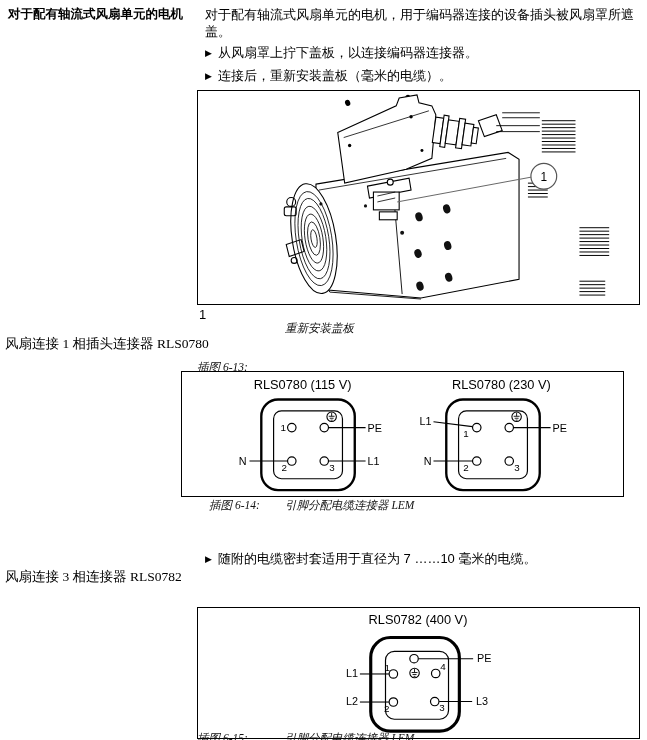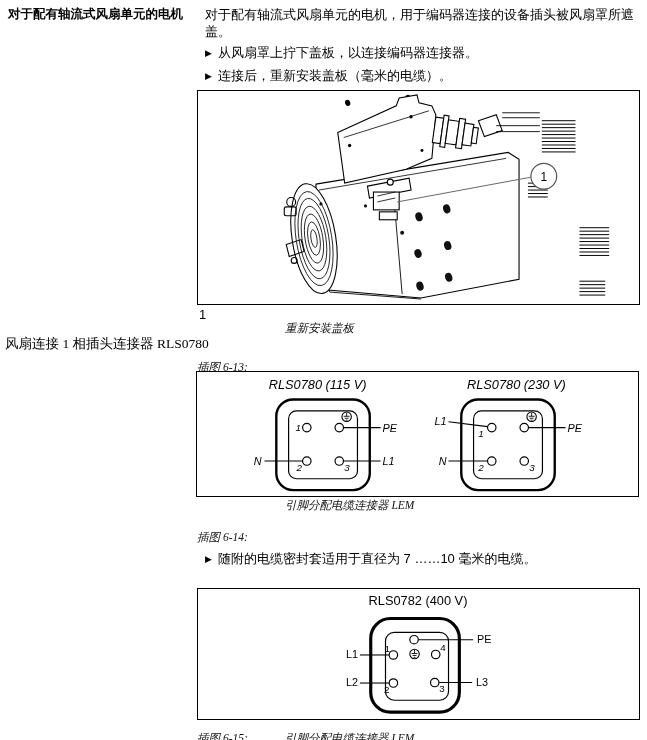--- a/index.html
+++ b/index.html
@@ -7,27 +7,27 @@
         font-family:"Liberation Sans",sans-serif;color:#000;}
   .abs{position:absolute;}
   .sidenote{left:8px;top:6px;width:184px;font-size:12.5px;font-weight:bold;line-height:17px;}
   .body-text{font-size:13px;line-height:17px;margin-left:8px;}
   .para1{left:197px;top:6px;width:448px;}
   .para2{left:197px;top:513px;width:450px;}
   .bullet-row{left:197px;display:flex;align-items:flex-start;}
   .marker{font-size:9px;line-height:17px;margin-right:6px;flex:none;transform:translateY(1px);}
   .figbox{border:1px solid #000;background:#fff;}
   .fig1{left:197px;top:90px;width:441px;height:213px;}
-  .fig2{left:196px;top:371px;width:441px;height:124px;font-style:italic;}
-  .fig3{left:197px;top:588px;width:441px;height:130px;}
+  .fig2{left:181px;top:371px;width:441px;height:124px;}
+  .fig3{left:197px;top:607px;width:441px;height:130px;}
   .legend-key{left:199px;top:307px;font-size:13px;}
   .legend-text{left:281px;top:307px;font-size:13px;}
   .caption{font-family:"Liberation Serif",serif;font-style:italic;font-size:11.5px;color:#111;}
   .cap1l{left:197px;top:321px;margin-top:39px;}  .cap1t{left:285px;top:321px;}
-  .cap2l{left:197px;top:498px;margin-top:32px;}  .cap2t{left:285px;top:498px;}
+  .cap2l{left:209px;top:498px;}  .cap2t{left:285px;top:498px;}
   .cap3l{left:197px;top:731px;}  .cap3t{left:285px;top:731px;}
   .heading{font-family:"Liberation Serif",serif;font-weight:normal;font-size:13.5px;}
   .h1{left:5px;top:335px;} .h2{left:5px;top:568px;}
   svg{display:block;}
   svg text{font-family:"Liberation Sans",sans-serif;fill:#000;}
   .contitle{font-size:13px;}
   .pinlbl{font-size:11px;}
   .pinnum{font-size:10px;}
 </style>
 </head>
@@ -237,20 +237,21 @@
     </svg>
   </div>
   <div class="abs caption cap2l">插图 6-14:</div>
   <div class="abs caption cap2t">引脚分配电缆连接器 LEM</div>
 
   <div class="abs body-text bullet-row" style="top:550px;">
     <span class="marker">▶</span>
     <span>随附的电缆密封套适用于直径为 7 ……10 毫米的电缆。</span>
   </div>
 
+  <div class="abs heading h2">风扇连接 3 相连接器 RLS0782</div>
 
   <div class="abs figbox fig3">
     <svg width="439" height="128" viewBox="0 0 441 130">
       <text class="contitle" x="221" y="16" text-anchor="middle">RLS0782 (400 V)</text>
       <g stroke="#000" fill="none">
         <rect x="173" y="30" width="90" height="95" rx="20" stroke-width="3.2"></rect>
         <rect x="188" y="44" width="64" height="69" rx="9" stroke-width="1.2"></rect>
         <circle cx="217" cy="51.5" r="4.3" stroke-width="1.2"></circle>
         <circle cx="196" cy="67" r="4.3" stroke-width="1.2"></circle>
         <circle cx="239" cy="66.5" r="4.3" stroke-width="1.2"></circle>

